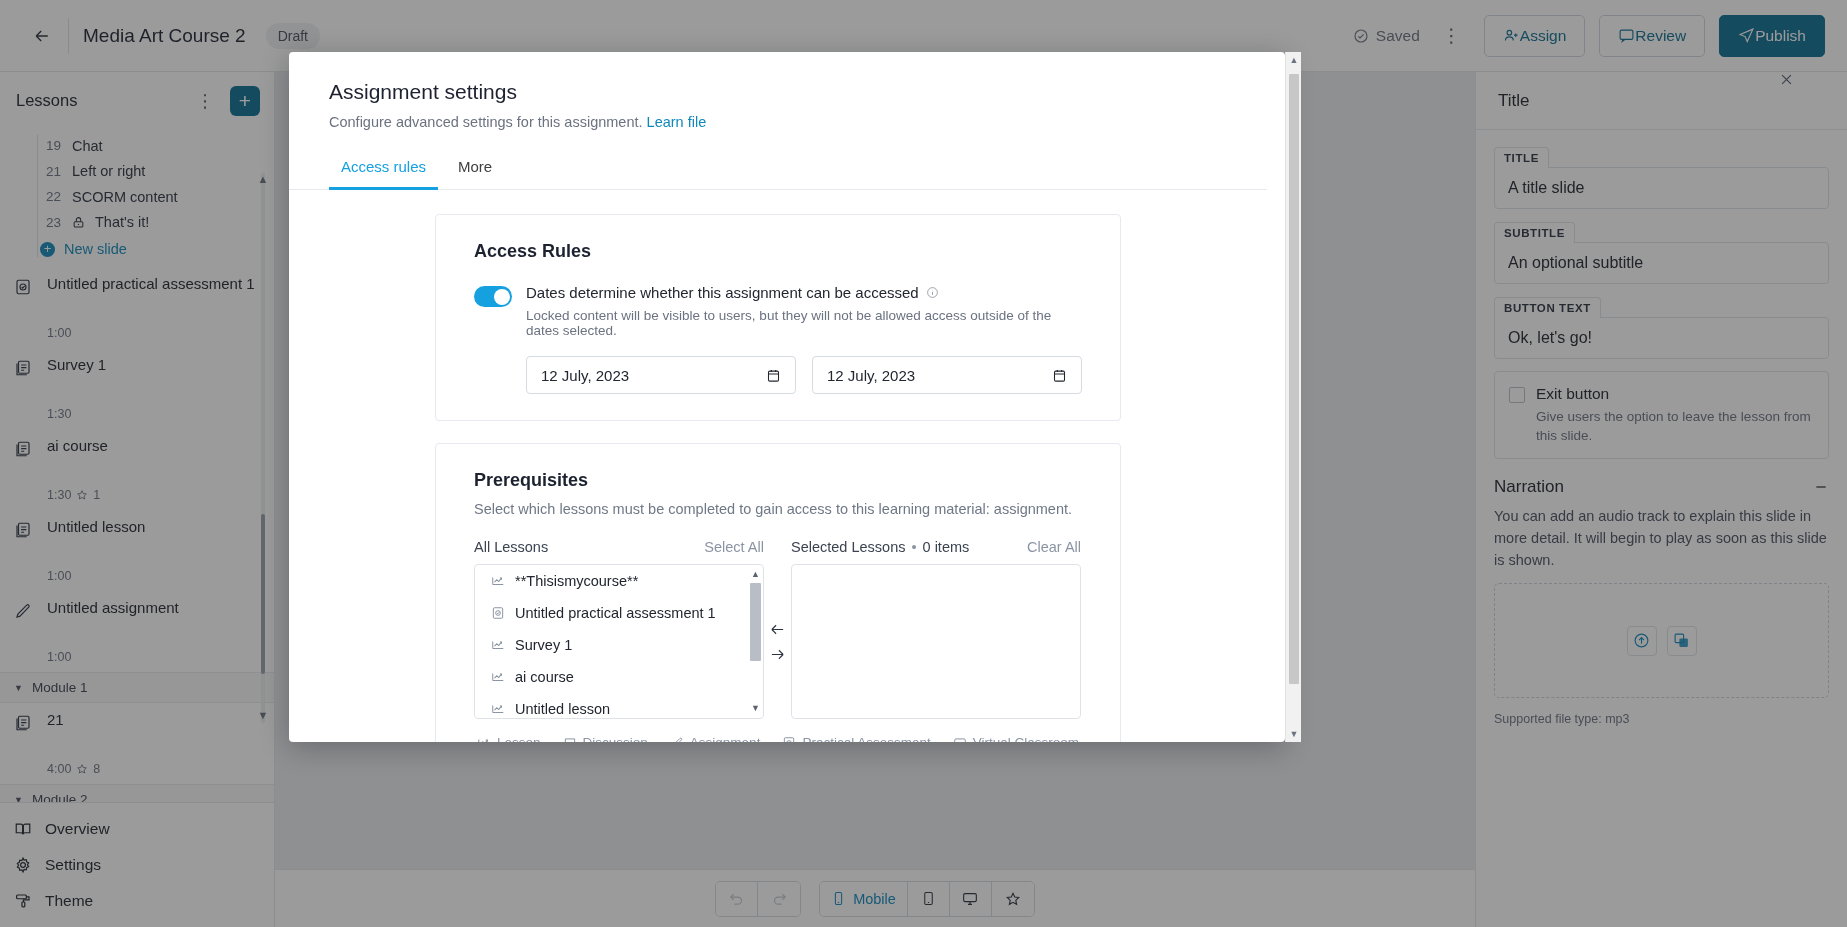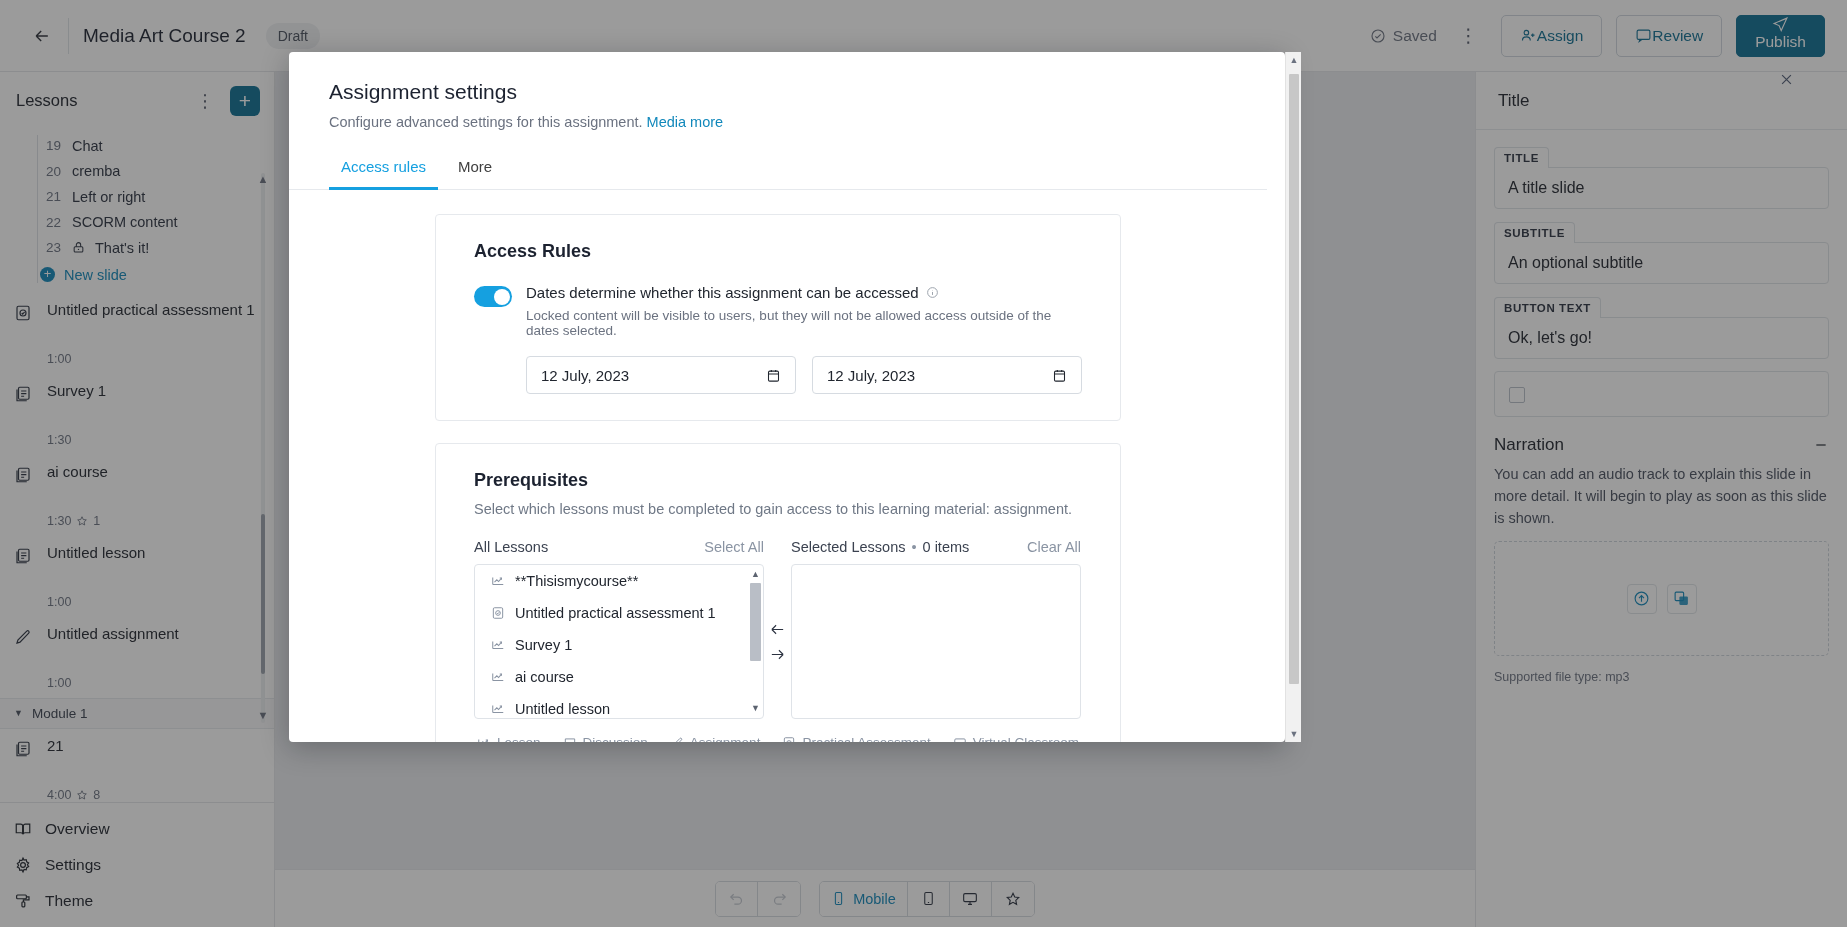--- a/index.html
+++ b/index.html
@@ -45,21 +45,21 @@
     margin-left: auto; display: flex; align-items: center; gap: 14px;
     padding-right: 22px;
   }
   .saved-chip { display: flex; align-items: center; gap: 7px; color: #6b7280; font-size: 15.5px; }
   .kebab { color: #53596a; font-size: 19px; padding: 0 8px; letter-spacing: 1px; }
   .btn {
     display: flex; align-items: center; 
     height: 42px; padding: 0 18px; border-radius: 5px;
     font-size: 15.5px; border: 1px solid #cfd6de; background: #fff; color: #0f6e92;
   }
-  .btn.primary { background: #0b6e93; color: #fff; border-color: #0b6e93; flex-direction: column; }
+  .btn.primary { background: #0b6e93; color: #fff; border-color: #0b6e93; }
   svg { display: block; }
 
   
   .sidebar {
     position: absolute; top: 72px; left: 0; bottom: 0; width: 275px;
     background: #fff; border-right: 1px solid #e3e6ea;
     display: flex; flex-direction: column;
   }
   .sb-head {
     height: 57px; display: flex; align-items: center; padding: 0 14px 0 16px;
@@ -357,24 +357,20 @@
         <div class="sb-head-title">Lessons</div>
         <div class="sb-kebab">⋮</div>
         <div class="sb-add">+</div>
       </div>
 
       <div class="sb-scroll">
         <div class="slide-group">
           <div class="slide-row">
             <span class="slide-num">19</span>
             <span>Chat</span>
-          </div>
-          <div class="slide-row">
-            <span class="slide-num">20</span>
-            <span>cremba</span>
           </div>
           <div class="slide-row">
             <span class="slide-num">21</span>
             <span>Left or right</span>
           </div>
           <div class="slide-row">
             <span class="slide-num">22</span>
             <span>SCORM content</span>
           </div>
           <div class="slide-row">
@@ -637,20 +633,24 @@
           <div class="field-label">SUBTITLE</div>
           <div class="field-box">An optional subtitle</div>
         </div>
         <div class="field">
           <div class="field-label">BUTTON TEXT</div>
           <div class="field-box">Ok, let's go!</div>
         </div>
 
         <div class="checkbox-card">
           <div class="chk"></div>
+          <div>
+            <div class="chk-title">Exit button</div>
+            <div class="chk-desc">Give users the option to leave the lesson from this slide.</div>
+          </div>
         </div>
 
         <div class="narration-head">
           <span>Narration</span>
           <span>
             <svg width="16" height="16" viewBox="0 0 24 24" stroke="currentColor" stroke-width="1.8">
                 <path d="M5 12h14"></path>
               </svg>
           </span>
         </div>
@@ -675,21 +675,21 @@
 
     <div class="dim-overlay"></div>
   </div>
 
   <div class="modal-scrollarea">
     <div class="modal-inner">
       <div class="modal-head">
         <div class="modal-title">Assignment settings</div>
         <div class="modal-sub">
           <span>Configure advanced settings for this assignment.</span>
-          <a href="#">Media more</a>
+          <a href="#">Learn file</a>
         </div>
       </div>
 
       <div class="tabs">
         <div class="tab active">Access rules</div>
         <div class="tab">More</div>
       </div>
 
       <div class="modal-content">
 

